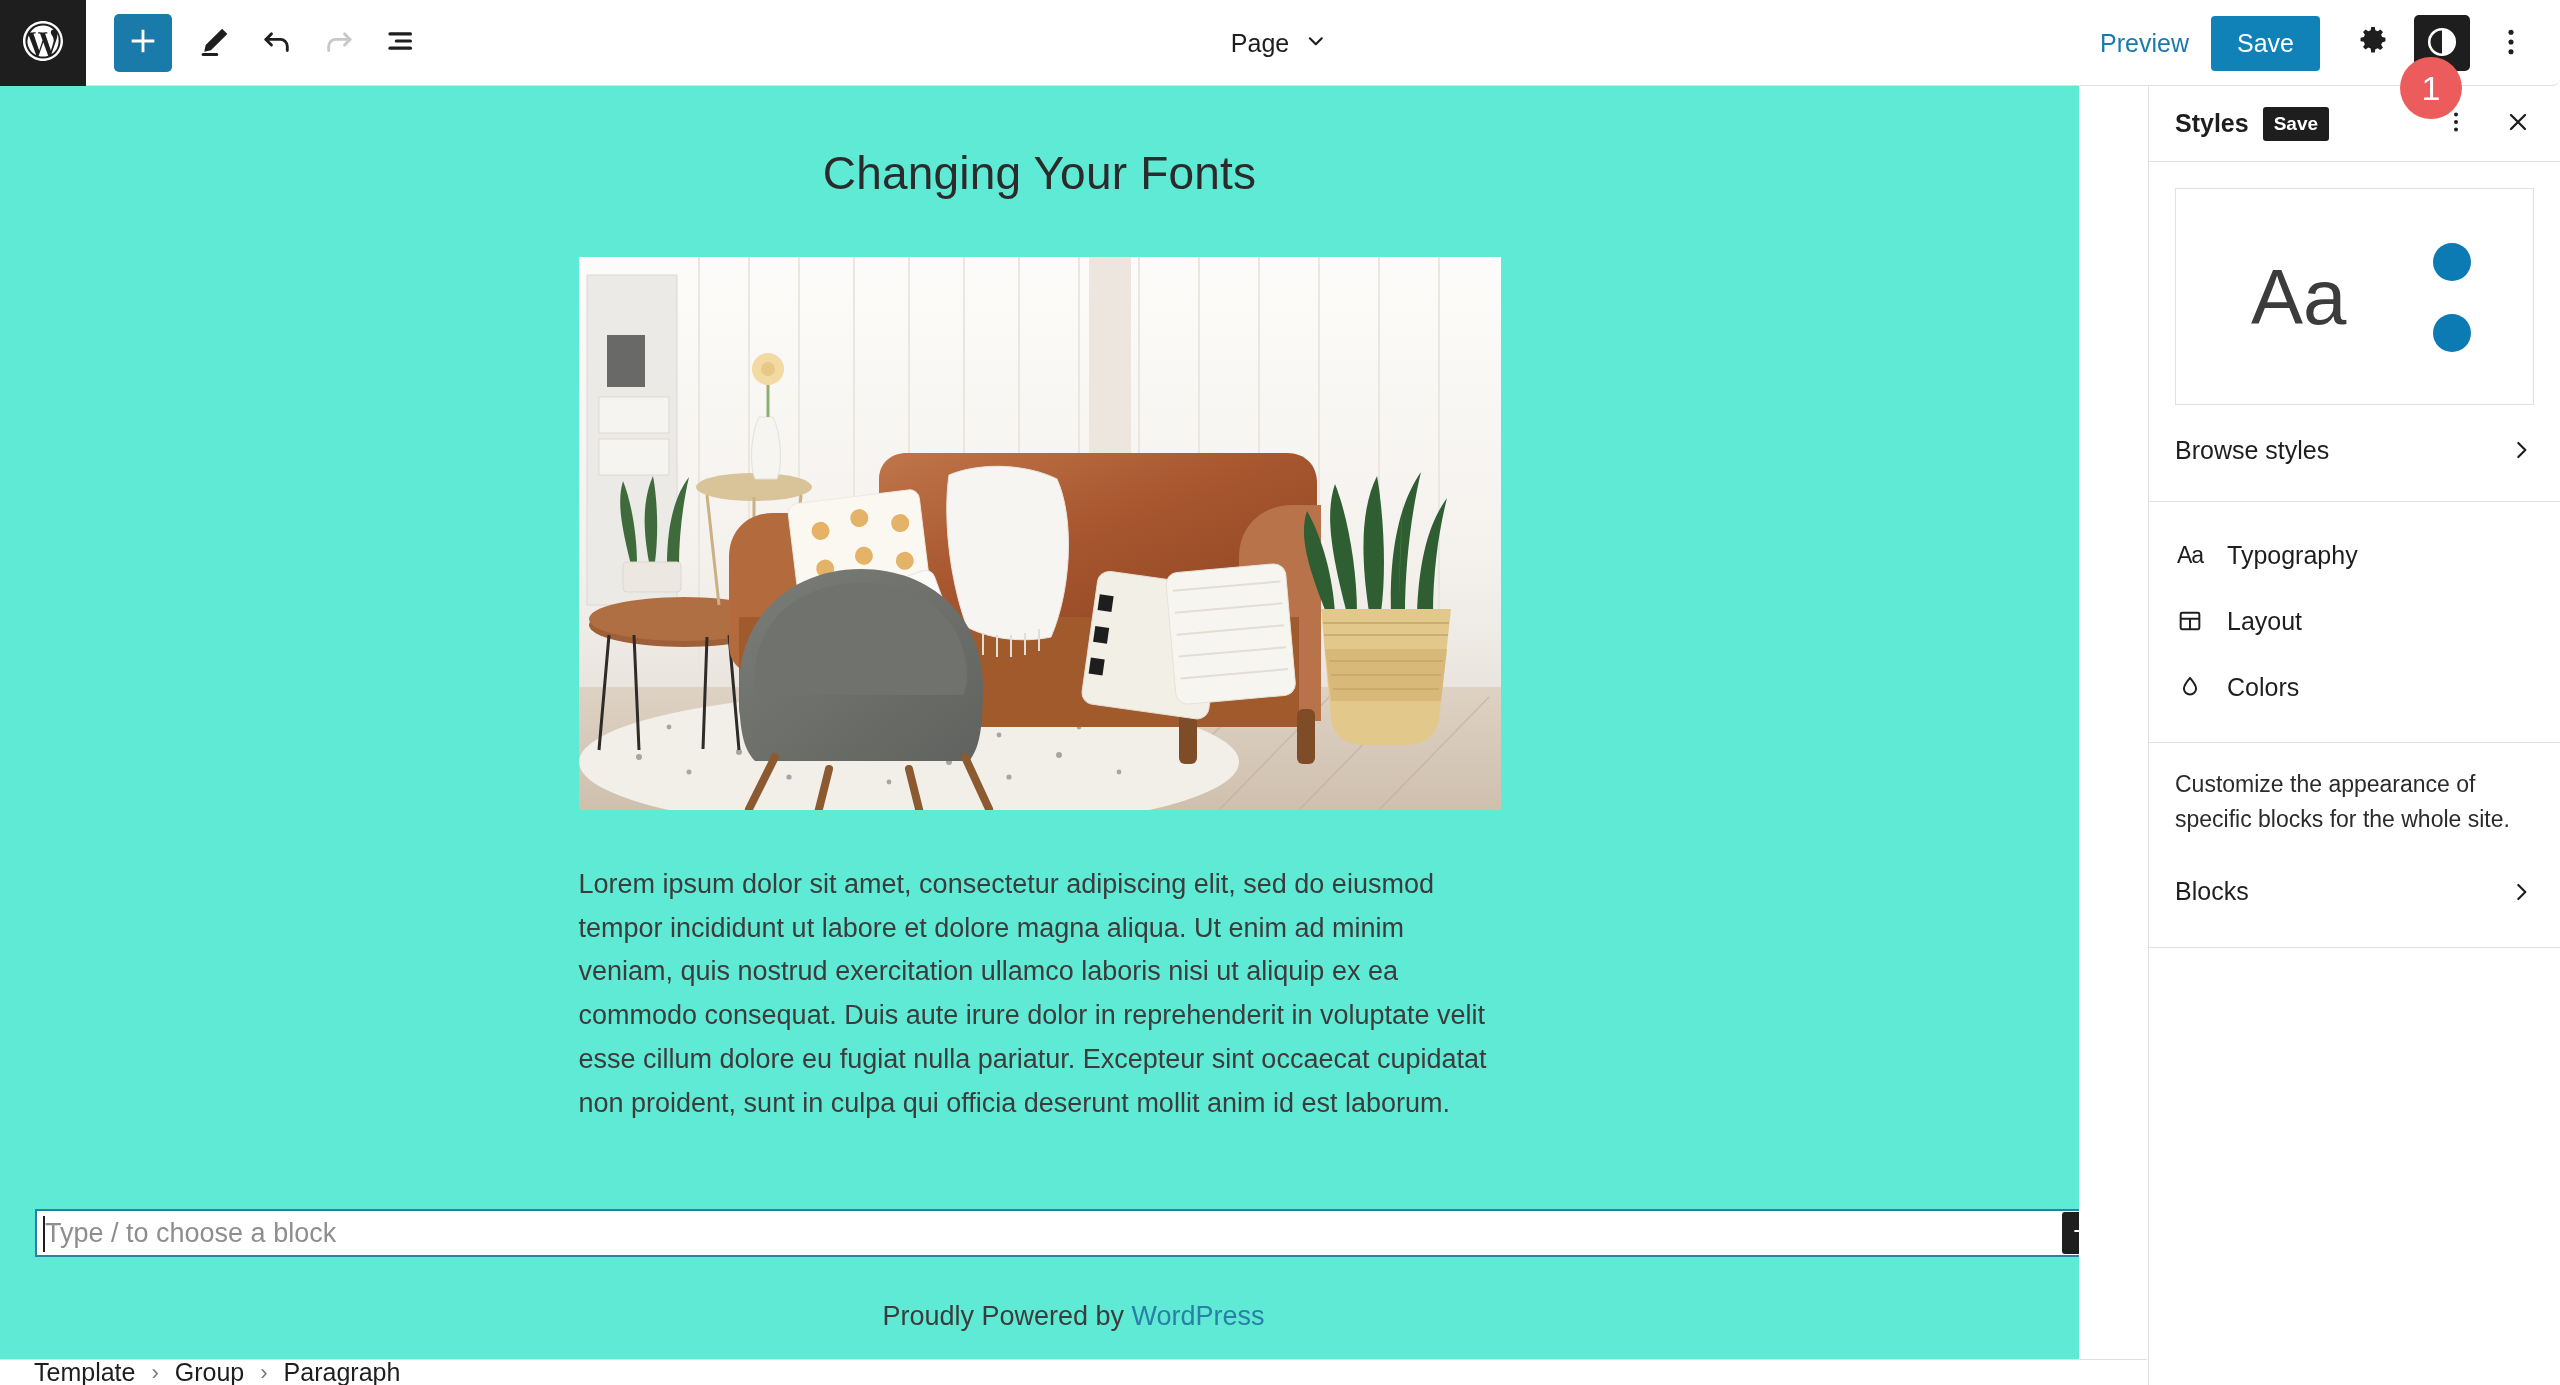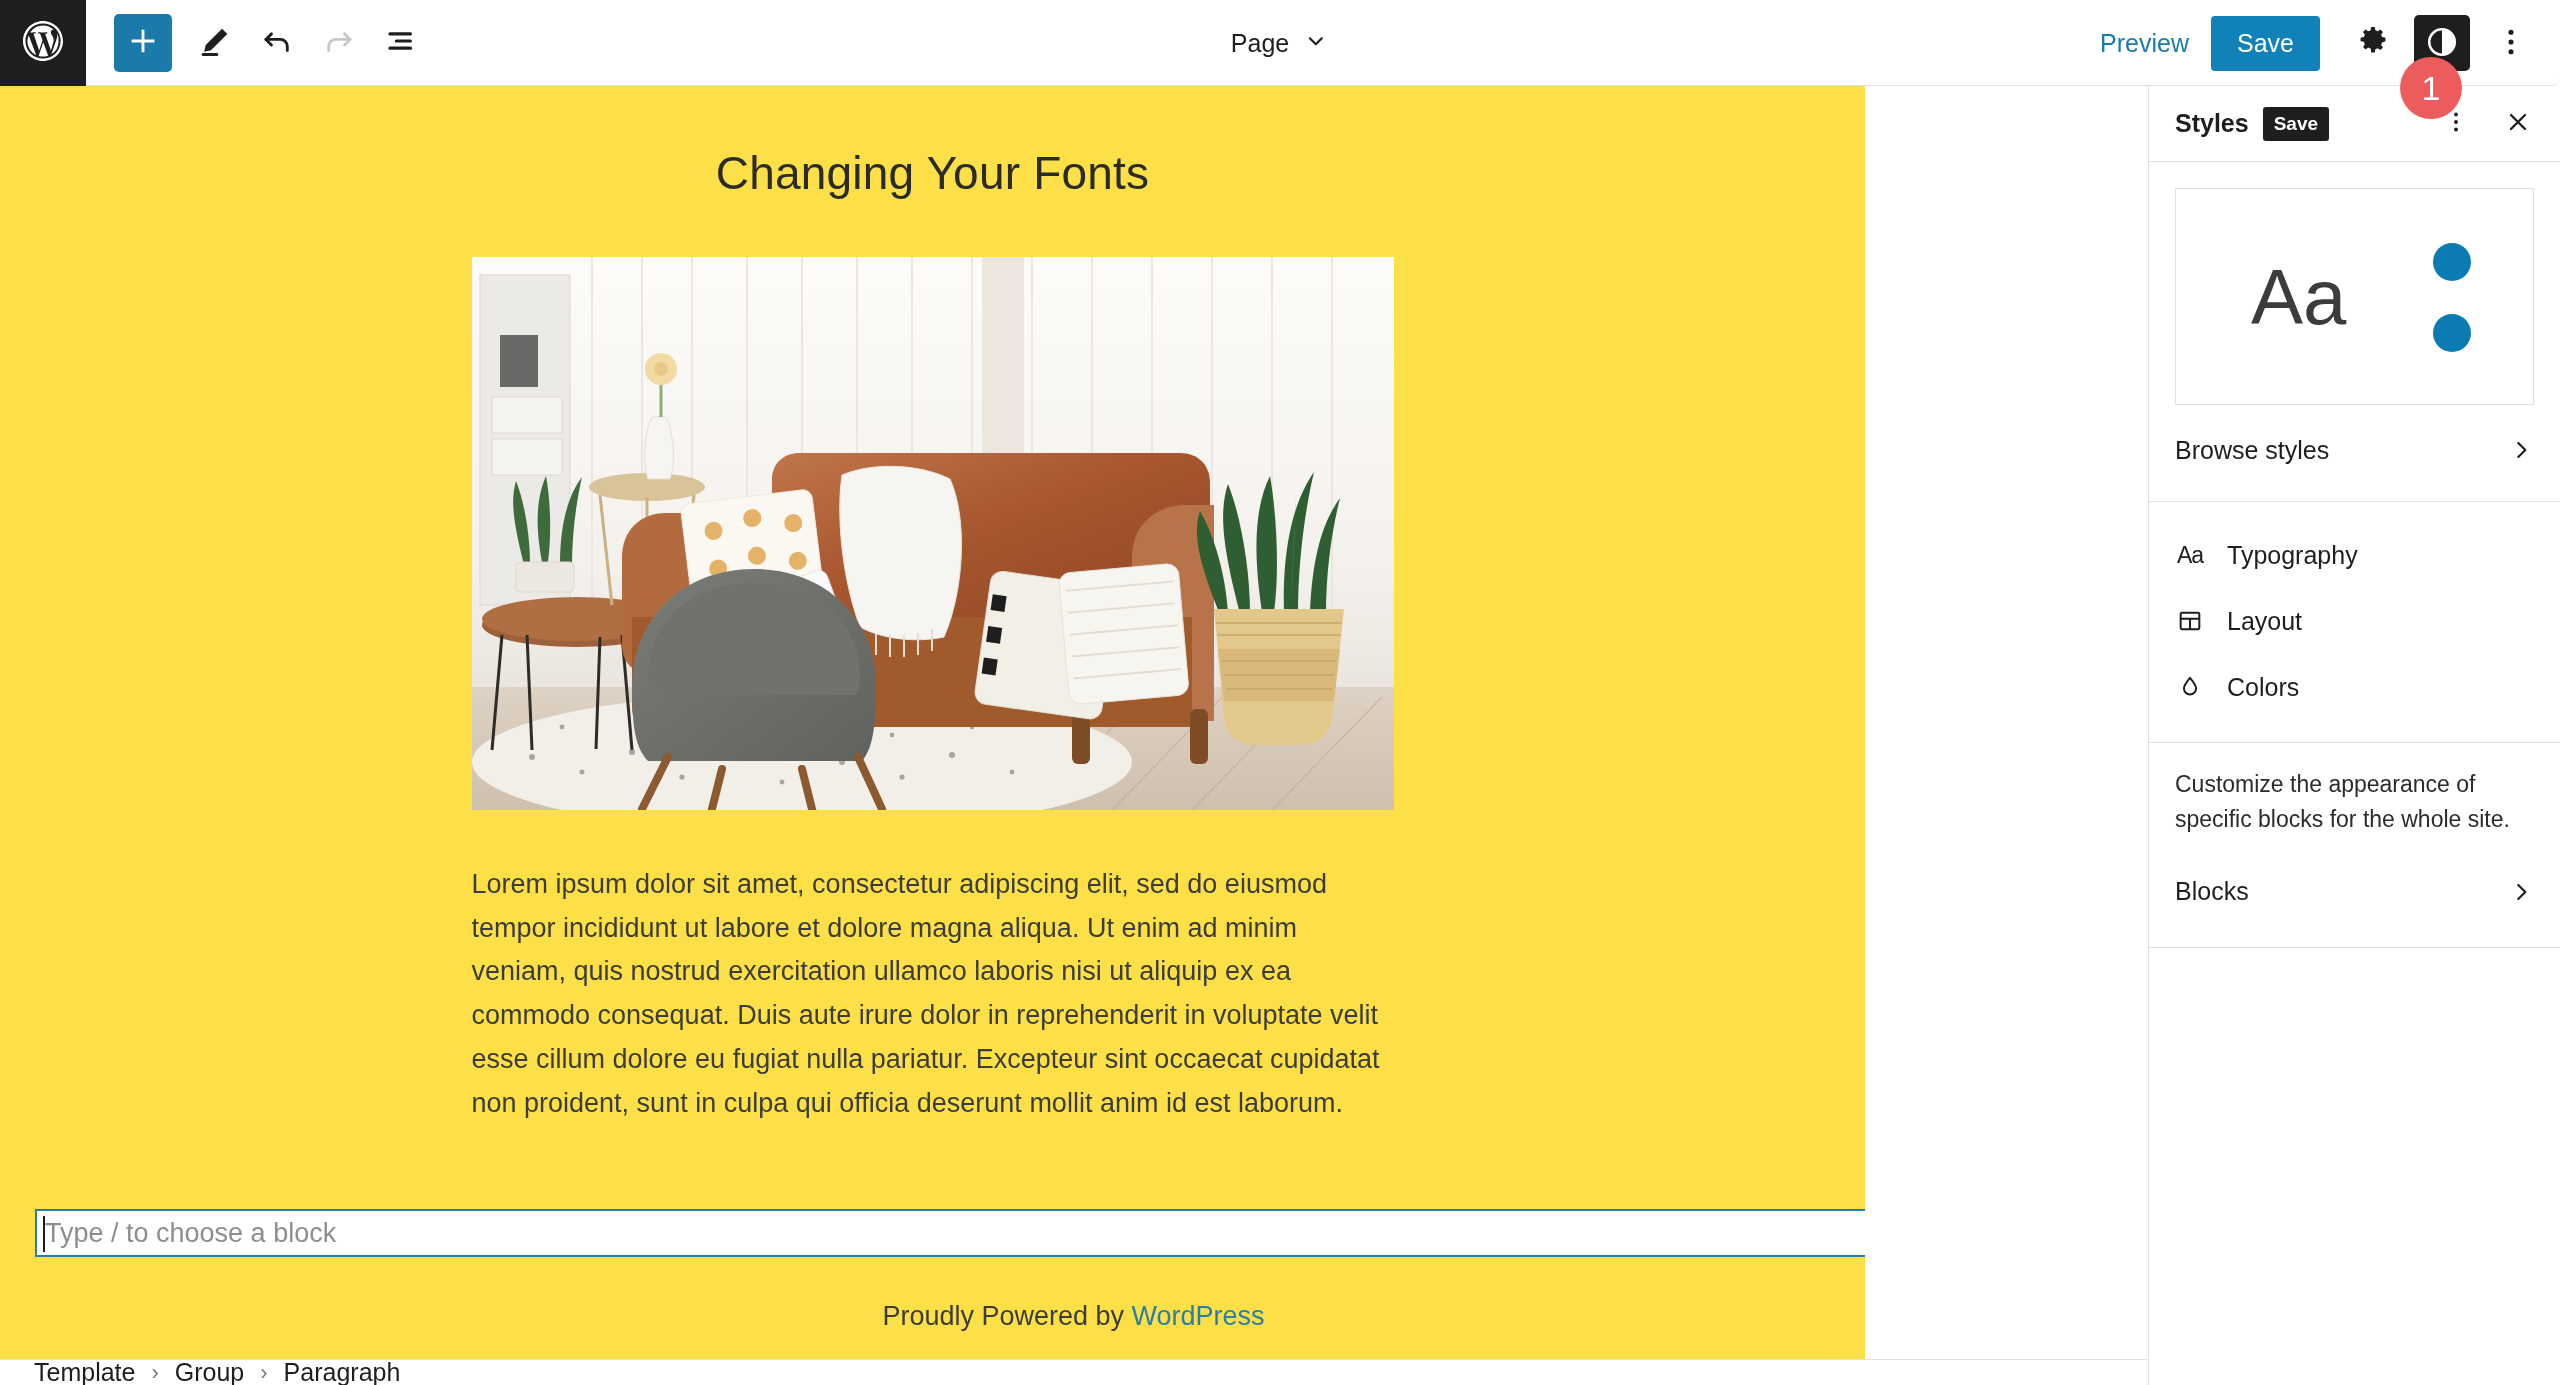--- a/index.html
+++ b/index.html
@@ -71,22 +71,22 @@
   .badge-1 {
     position: absolute; left: 2400px; top: 57px;
     width: 62px; height: 62px; border-radius: 50%;
     background: #ed5c5c; color: #fff;
     display: flex; align-items: center; justify-content: center;
     font-size: 34px; z-index: 40;
   }
 
   
   .canvas {
-    position: absolute; left: 0; top: 86px; width: 1865px; height: 1273px;
-    background: #fde047; overflow: hidden;
+    position: absolute; left: 0; top: 86px; width: 2079px; height: 1273px;
+    background: #5eead4; overflow: hidden;
   }
   .page-title {
     text-align: center; font-size: 46px; font-weight: 400; color: #2b2b2b;
     margin-top: 60px; letter-spacing: 0.2px;
   }
   .hero-img {
     width: 922px; height: 553px; margin: 57px auto 0 auto;
     position: relative; overflow: hidden; background: #efe9e2;
   }
   .body-text {

